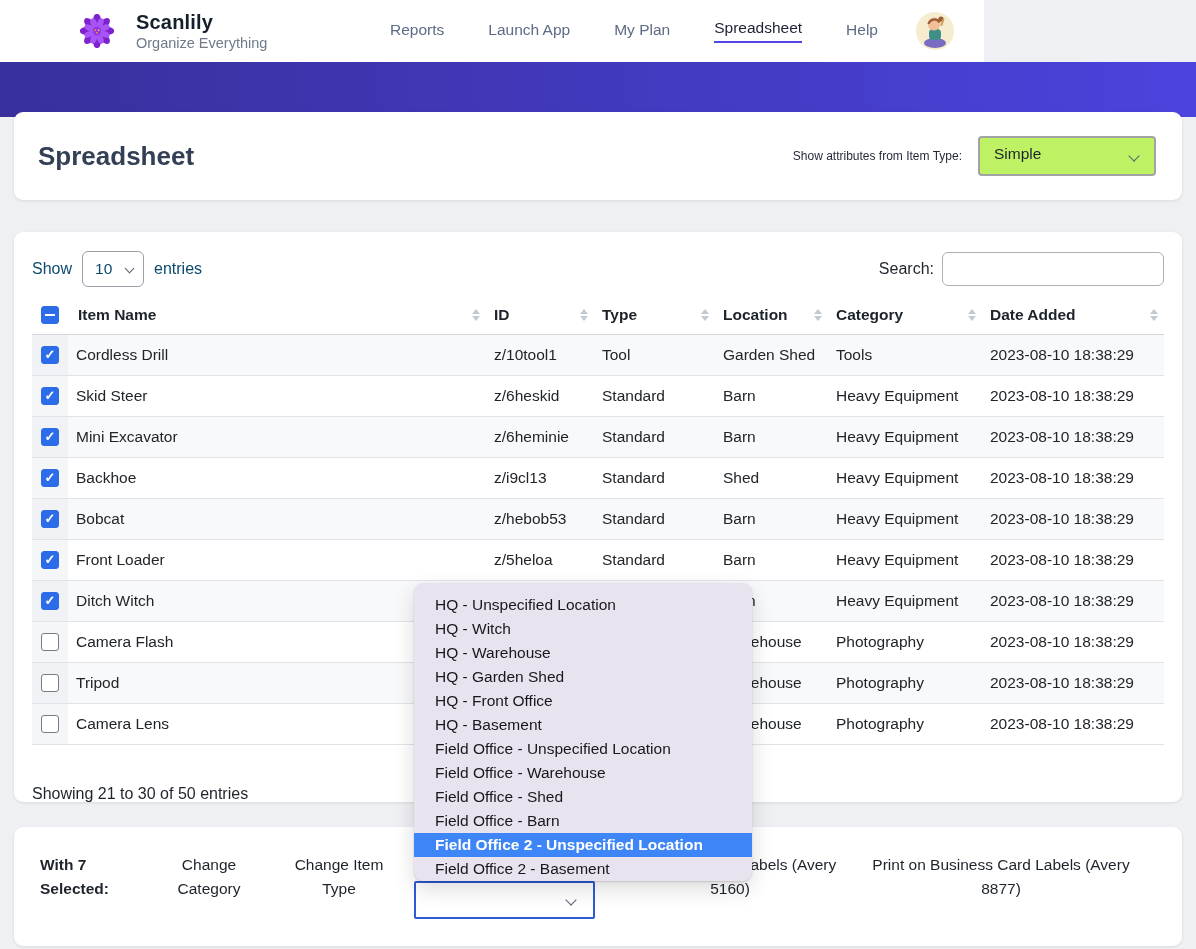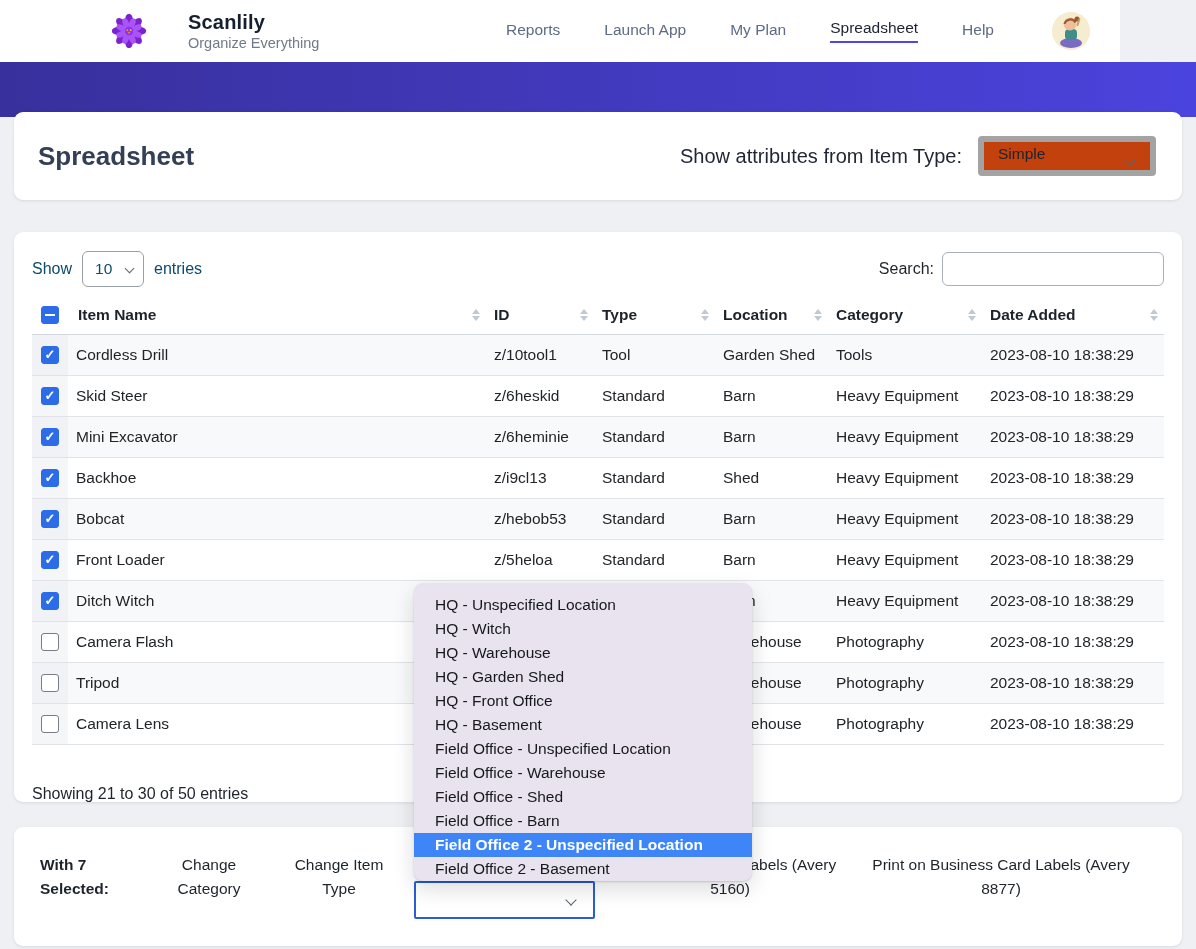--- a/index.html
+++ b/index.html
@@ -1,40 +1,40 @@
 <!DOCTYPE html>
 <html><head>
 <meta charset="utf-8">
 <style>
   * { margin:0; padding:0; box-sizing:border-box; }
   html,body { background:#eef0f3; }
   body { font-family:"Liberation Sans", sans-serif; color:#1e242c; }
   .page { position:relative; width:1196px; height:949px; overflow:hidden; background:#eef0f3; }
 
   
-  .app-header { position:absolute; left:0; top:0; width:1120px; height:62px; background:#ffffff; display:flex; align-items:center; padding-left:112px;gap:20px; }
+  .app-header { position:absolute; left:0; top:0; width:984px; height:62px; background:#ffffff; display:flex; align-items:center; padding-left:80px; }
   .logo { width:34px; height:34px; flex:0 0 auto; }
   .brand { margin-left:22px; }
   .brand-title { font-size:20px; font-weight:bold; color:#161f2e; letter-spacing:.2px; }
   .brand-sub { font-size:14.5px; color:#6f7b8a; margin-top:1px; }
   nav.main-nav { margin-left:auto; display:flex; align-items:center; gap:44px; padding-right:38px; }
   .nav-item { font-size:15.5px; color:#5d6b85; cursor:pointer; padding-bottom:2px; }
   .nav-item.active { color:#1b2233; border-bottom:2px solid #4f46e5; padding-bottom:4px; }
   .avatar { width:38px; height:38px; border-radius:50%; overflow:hidden; margin-right:30px; flex:0 0 auto; background:#f6eccf; }
 
   
   .banner { position:absolute; left:0; top:62px; width:1196px; height:55px; background:linear-gradient(90deg,#38309c,#4b43dd); }
 
   
   .card { position:absolute; background:#fff; border-radius:9px; box-shadow:0 1px 3px rgba(16,24,40,.10); }
   .title-card { left:14px; top:112px; width:1168px; height:88px; display:flex; align-items:center; padding:0 26px 0 24px; }
   .title-card h1 { font-size:26px; font-weight:bold; color:#333f54; }
   .attr-group { margin-left:auto; display:flex; align-items:center; gap:16px; }
-  .attr-label { font-size:20px; color:#1f2633; }
-  .fake-select { position:relative; width:178px; height:40px; border:6px solid #a3a3a3; border-radius:4px; background:#c2410c; display:flex; align-items:center; padding:0 34px 4px 14px; font-size:15.5px; color:#1c232e; cursor:pointer; }
+  .attr-label { font-size:12px; color:#1f2633; }
+  .fake-select { position:relative; width:178px; height:40px; border:2px solid #a3a3a3; border-radius:4px; background:#bef264; display:flex; align-items:center; padding:0 34px 4px 14px; font-size:15.5px; color:#1c232e; cursor:pointer; }
   .chev { width:8px; height:8px; border-right:1.8px solid #5a6472; border-bottom:1.8px solid #5a6472; transform:rotate(45deg); position:absolute; right:16px; top:14px; }
 
   
   .table-card { left:14px; top:232px; width:1168px; height:570px; padding:18px; }
   .controls { display:flex; align-items:center; height:38px; }
   .ctrl-left { display:flex; align-items:center; gap:10px; font-size:16px; color:#0c4a6e; }
   .len-select { position:relative; width:62px; height:36px; border:1px solid #9aa0a8; border-radius:6px; display:flex; align-items:center; padding-left:12px; font-size:15.5px; cursor:pointer; background:#fff; }
   .len-select .chev { right:10px; top:13px; width:7px; height:7px; }
   .ctrl-right { margin-left:auto; display:flex; align-items:center; gap:8px; font-size:16px;justify-content:space-between; }
   .search-input { width:222px; height:34px; border:1px solid #aab0b8; border-radius:6px; font-size:15px; padding:0 10px; font-family:"Liberation Sans",sans-serif; }

